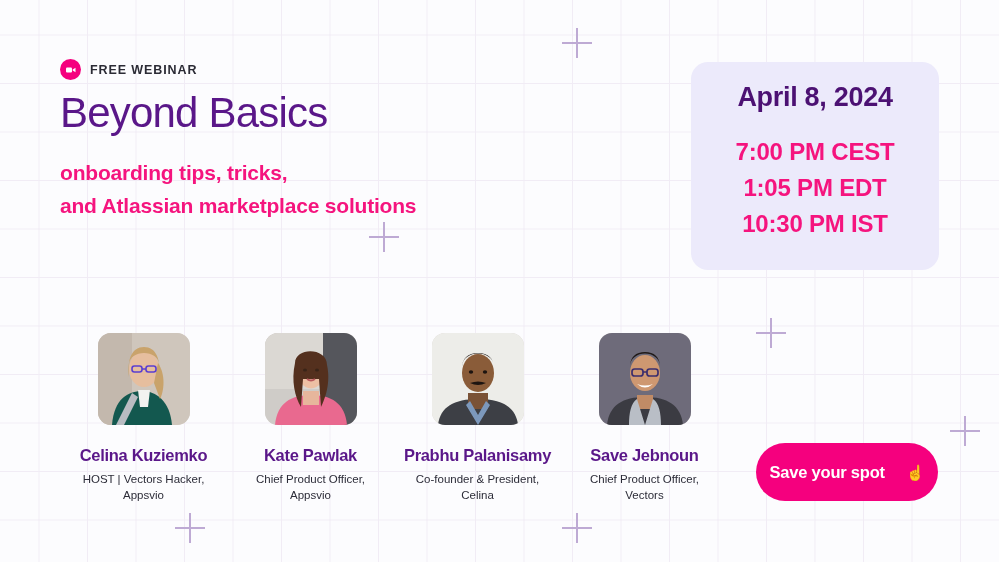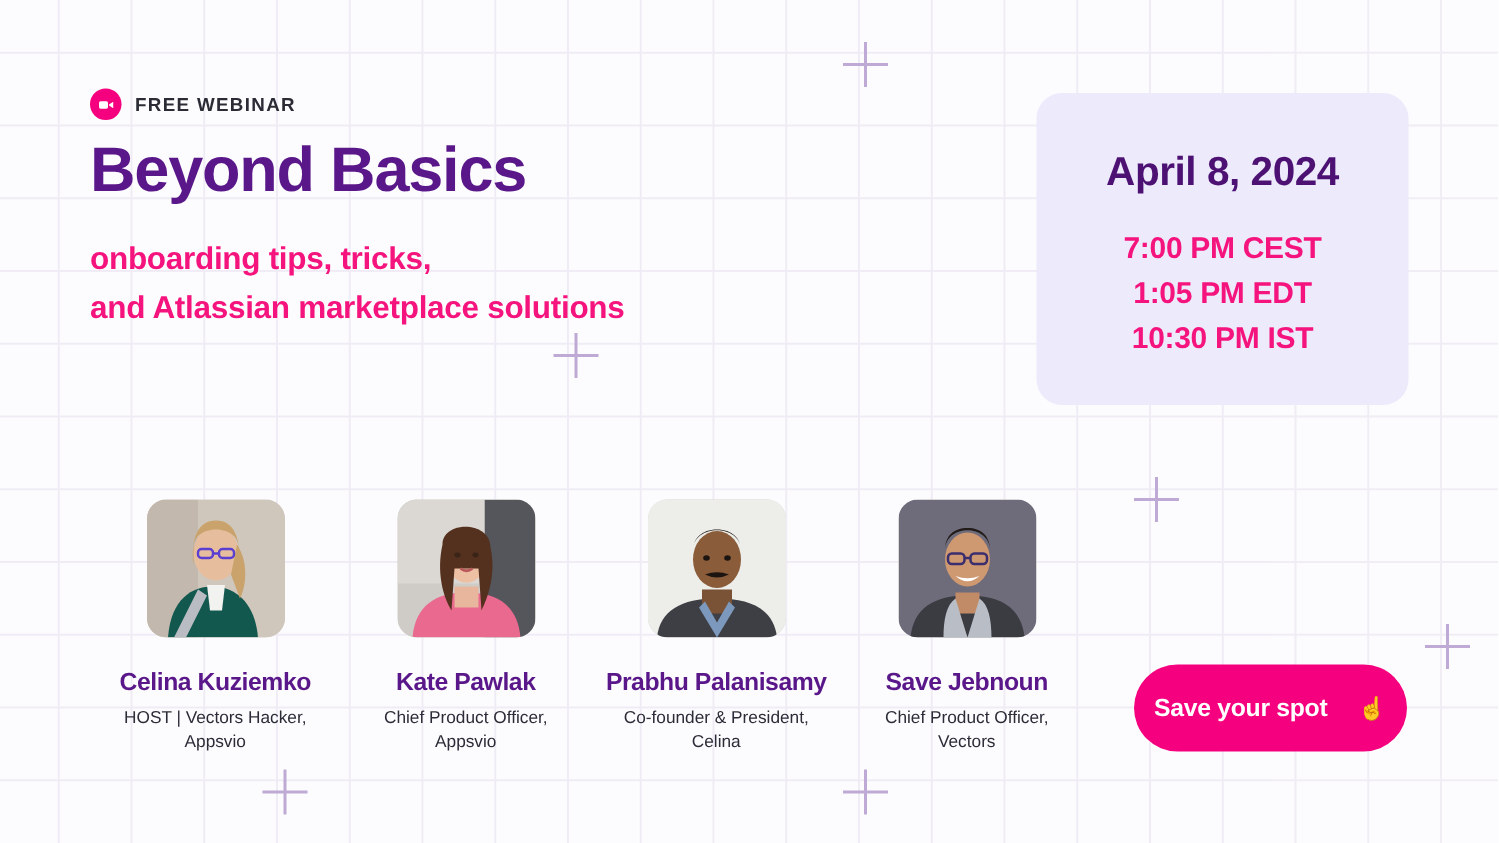--- a/index.html
+++ b/index.html
@@ -52,45 +52,45 @@
     flex:0 0 auto;
   }
   .badge-label {
     font-size:12.5px; font-weight:700; letter-spacing:.9px;
     color:#2B2B35;
   }
 
   
   .title {
     position:absolute; left:60px; top:90px;
-    font-size:42px; font-weight:700; letter-spacing:-.8px;
+    font-size:42px; font-weight:400; letter-spacing:-.8px;
     color:#5A1789; line-height:1.1;
   }
   .subtitle {
     position:absolute; left:60px; top:156px;
     font-size:21px; font-weight:700; line-height:1.58;
     color:#F5147E; letter-spacing:-.2px;
   }
 
   
   .date-card {
     position:absolute; left:691px; top:62px;
     width:248px; height:208px;
     background:#ECEAFB; border-radius:17px;
     display:flex; flex-direction:column;
     align-items:center; justify-content:flex-start;
-    padding-top:37px;
+    padding-top:20px;
   }
   .date-main {
     font-size:27px; font-weight:700; color:#4C1173;
     letter-spacing:-.3px;
   }
   .times { margin-top:21px; text-align:center; }
   .time-row {
-    font-size:20px; font-weight:700; color:#F5147E;
+    font-size:24px; font-weight:700; color:#F5147E;
     line-height:1.5; letter-spacing:-.2px;
   }
 
   
   .speakers {
     position:absolute; left:60px; top:333px;
     width:668px;
     display:flex;
   }
   .speaker { width:167px; display:flex; flex-direction:column; align-items:center; }

